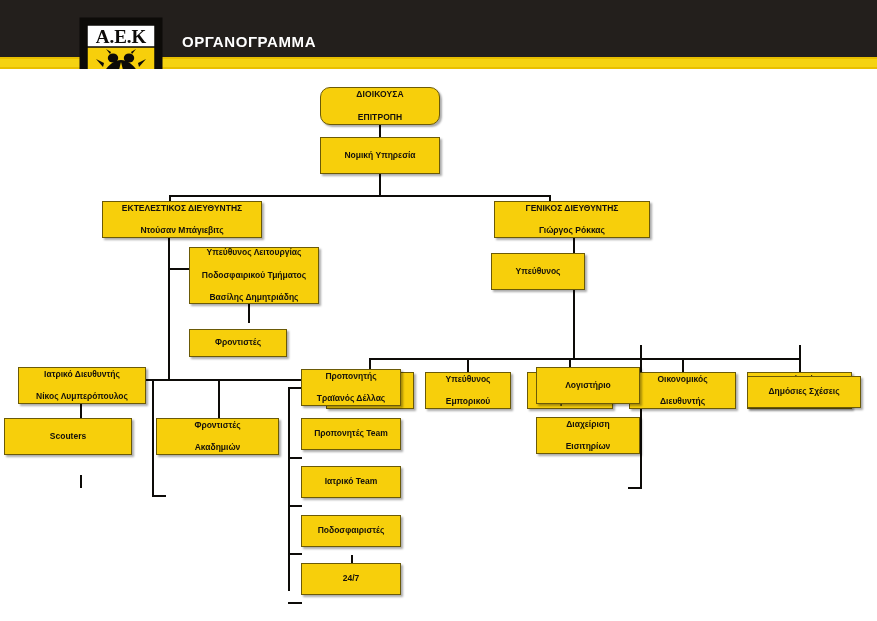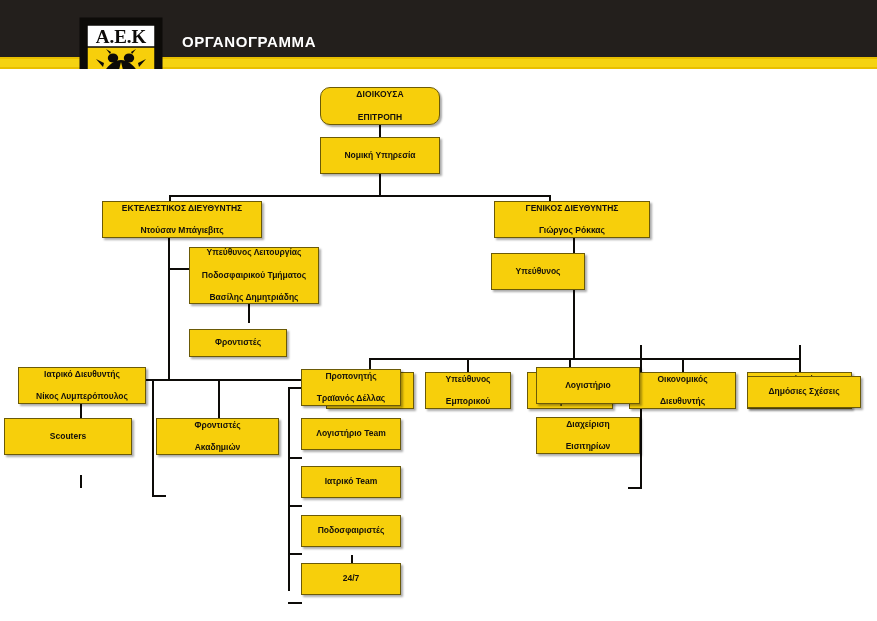--- a/index.html
+++ b/index.html
@@ -199,21 +199,21 @@
 
     <div class="node" style="left:156px;top:349px;width:123px;height:37px;">
       <span><span>Φροντιστές</span><br><span>Ακαδημιών</span></span>
     </div>
 
     <div class="node" style="left:301px;top:300px;width:100px;height:37px;">
       <span><span>Προπονητής</span><br><span>Τραϊανός Δέλλας</span></span>
     </div>
 
     <div class="node" style="left:301px;top:349px;width:100px;height:32px;">
-      <span>Λογιστήριο Team</span>
+      <span>Προπονητές Team</span>
     </div>
 
     <div class="node" style="left:301px;top:397px;width:100px;height:32px;">
       <span>Ιατρικό Team</span>
     </div>
 
     <div class="node" style="left:301px;top:446px;width:100px;height:32px;">
       <span>Ποδοσφαιριστές</span>
     </div>
 

